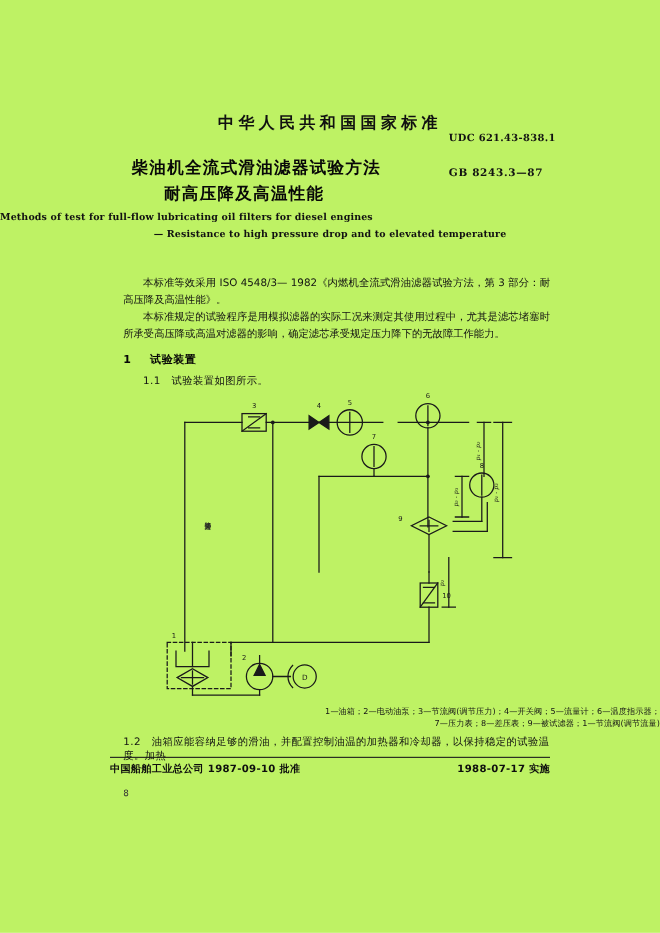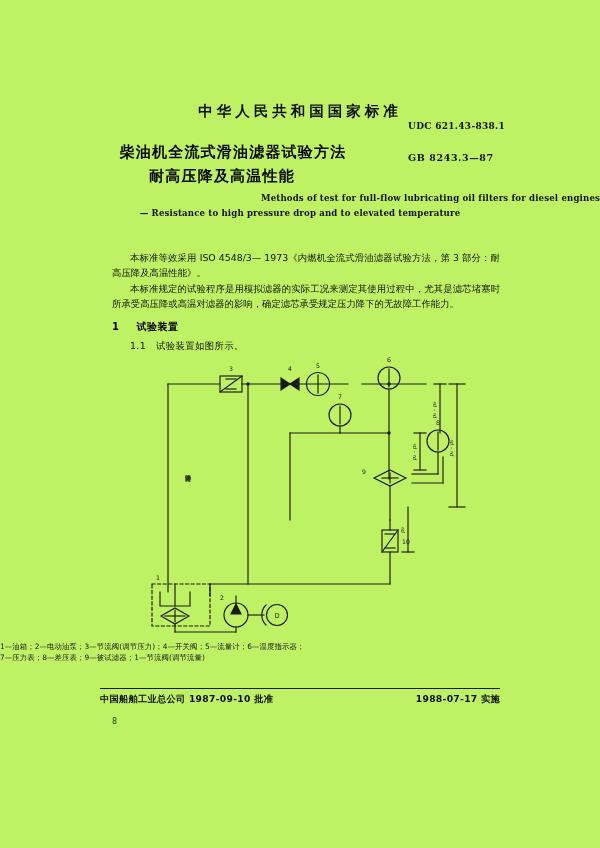--- a/index.html
+++ b/index.html
@@ -43,21 +43,21 @@
     text-align:center;
     font-size:15px;font-weight:bold;letter-spacing:1.2px;color:#080808;padding-left:43px;
   }
   .title2{
     position:absolute;left:0;top:167px;width:380px;
     text-align:center;
     font-size:15px;font-weight:bold;letter-spacing:1.2px;color:#080808;margin-left:32px;
   }
   .entitle1{
     position:absolute;left:0;top:193px;width:600px;
-    text-align:right;
+    text-align:left;
     font-size:8.6px;font-weight:bold;color:#111;letter-spacing:.15px;
     font-family:"DejaVu Serif","Liberation Serif",serif;
   }
   .entitle2{
     position:absolute;left:0;top:208px;width:600px;
     text-align:center;
     font-size:8.6px;font-weight:bold;color:#111;letter-spacing:.15px;
     font-family:"DejaVu Serif","Liberation Serif",serif;
   }
 
@@ -73,21 +73,21 @@
     position:absolute;left:112px;
     font-size:10px;font-weight:bold;color:#060606;letter-spacing:.5px;
   }
   .sub{
     position:absolute;left:130px;
     font-size:9.4px;color:#111;letter-spacing:.4px;
   }
 
   
   .figcap{
-    position:absolute;left:0;width:600px;text-align:left;
+    position:absolute;left:0;width:600px;text-align:right;
     font-size:7.4px;color:#151515;letter-spacing:.1px;
   }
 
   
   .footrule{
     position:absolute;left:100px;top:688px;width:400px;height:0;
     border-top:1.1px solid #1b1b1b;
   }
   .foot-left{
     position:absolute;left:100px;top:693px;
@@ -127,21 +127,21 @@
 
   <div class="gbno">GB 8243.3—87</div>
 
   <div class="title1">柴油机全流式滑油滤器试验方法</div>
   <div class="title2">耐高压降及高温性能</div>
 
   <div class="entitle1">Methods of test for full-flow lubricating oil filters for diesel engines</div>
   <div class="entitle2">— Resistance to high pressure drop and to elevated temperature</div>
 
   <div class="col" style="top:250px;">
-    <p class="para indent">本标准等效采用 ISO 4548/3— 1973《内燃机全流式滑油滤器试验方法，第 3 部分：耐高压降及高温性能》。</p>
+    <p class="para indent">本标准等效采用 ISO 4548/3— 1982《内燃机全流式滑油滤器试验方法，第 3 部分：耐高压降及高温性能》。</p>
   </div>
 
   <div class="col" style="top:281px;">
     <p class="para indent">本标准规定的试验程序是用模拟滤器的实际工况来测定其使用过程中，尤其是滤芯堵塞时所承受高压降或高温对滤器的影响，确定滤芯承受规定压力降下的无故障工作能力。</p>
   </div>
 
   <div class="h1" style="top:320px;">
     <span>1</span>
     <span style="display:inline-block;width:9px"></span>
     <span>试验装置</span>
@@ -264,20 +264,21 @@
         <text x="254" y="178" transform="rotate(-90 254 178)" text-anchor="middle">p₂</text>
       </g>
     </svg>
   </div>
 
   <div class="vlabel">旁通管路</div>
 
   <div class="figcap" style="top:642px;">1—油箱；2—电动油泵；3—节流阀(调节压力)；4—开关阀；5—流量计；6—温度指示器；</div>
   <div class="figcap" style="top:653px;">7—压力表；8—差压表；9—被试滤器；1—节流阀(调节流量)</div>
 
+  <div class="sub" style="top:668px;left:112px;width:400px;">1.2　油箱应能容纳足够的滑油，并配置控制油温的加热器和冷却器，以保持稳定的试验温度。加热</div>
 
   <div class="footrule"></div>
   <div class="foot-left">中国船舶工业总公司 1987-09-10 批准</div>
   <div class="foot-right">1988-07-17 实施</div>
   <div class="pageno">8</div>
 
  </div>
 </div>
 
 </body></html>

